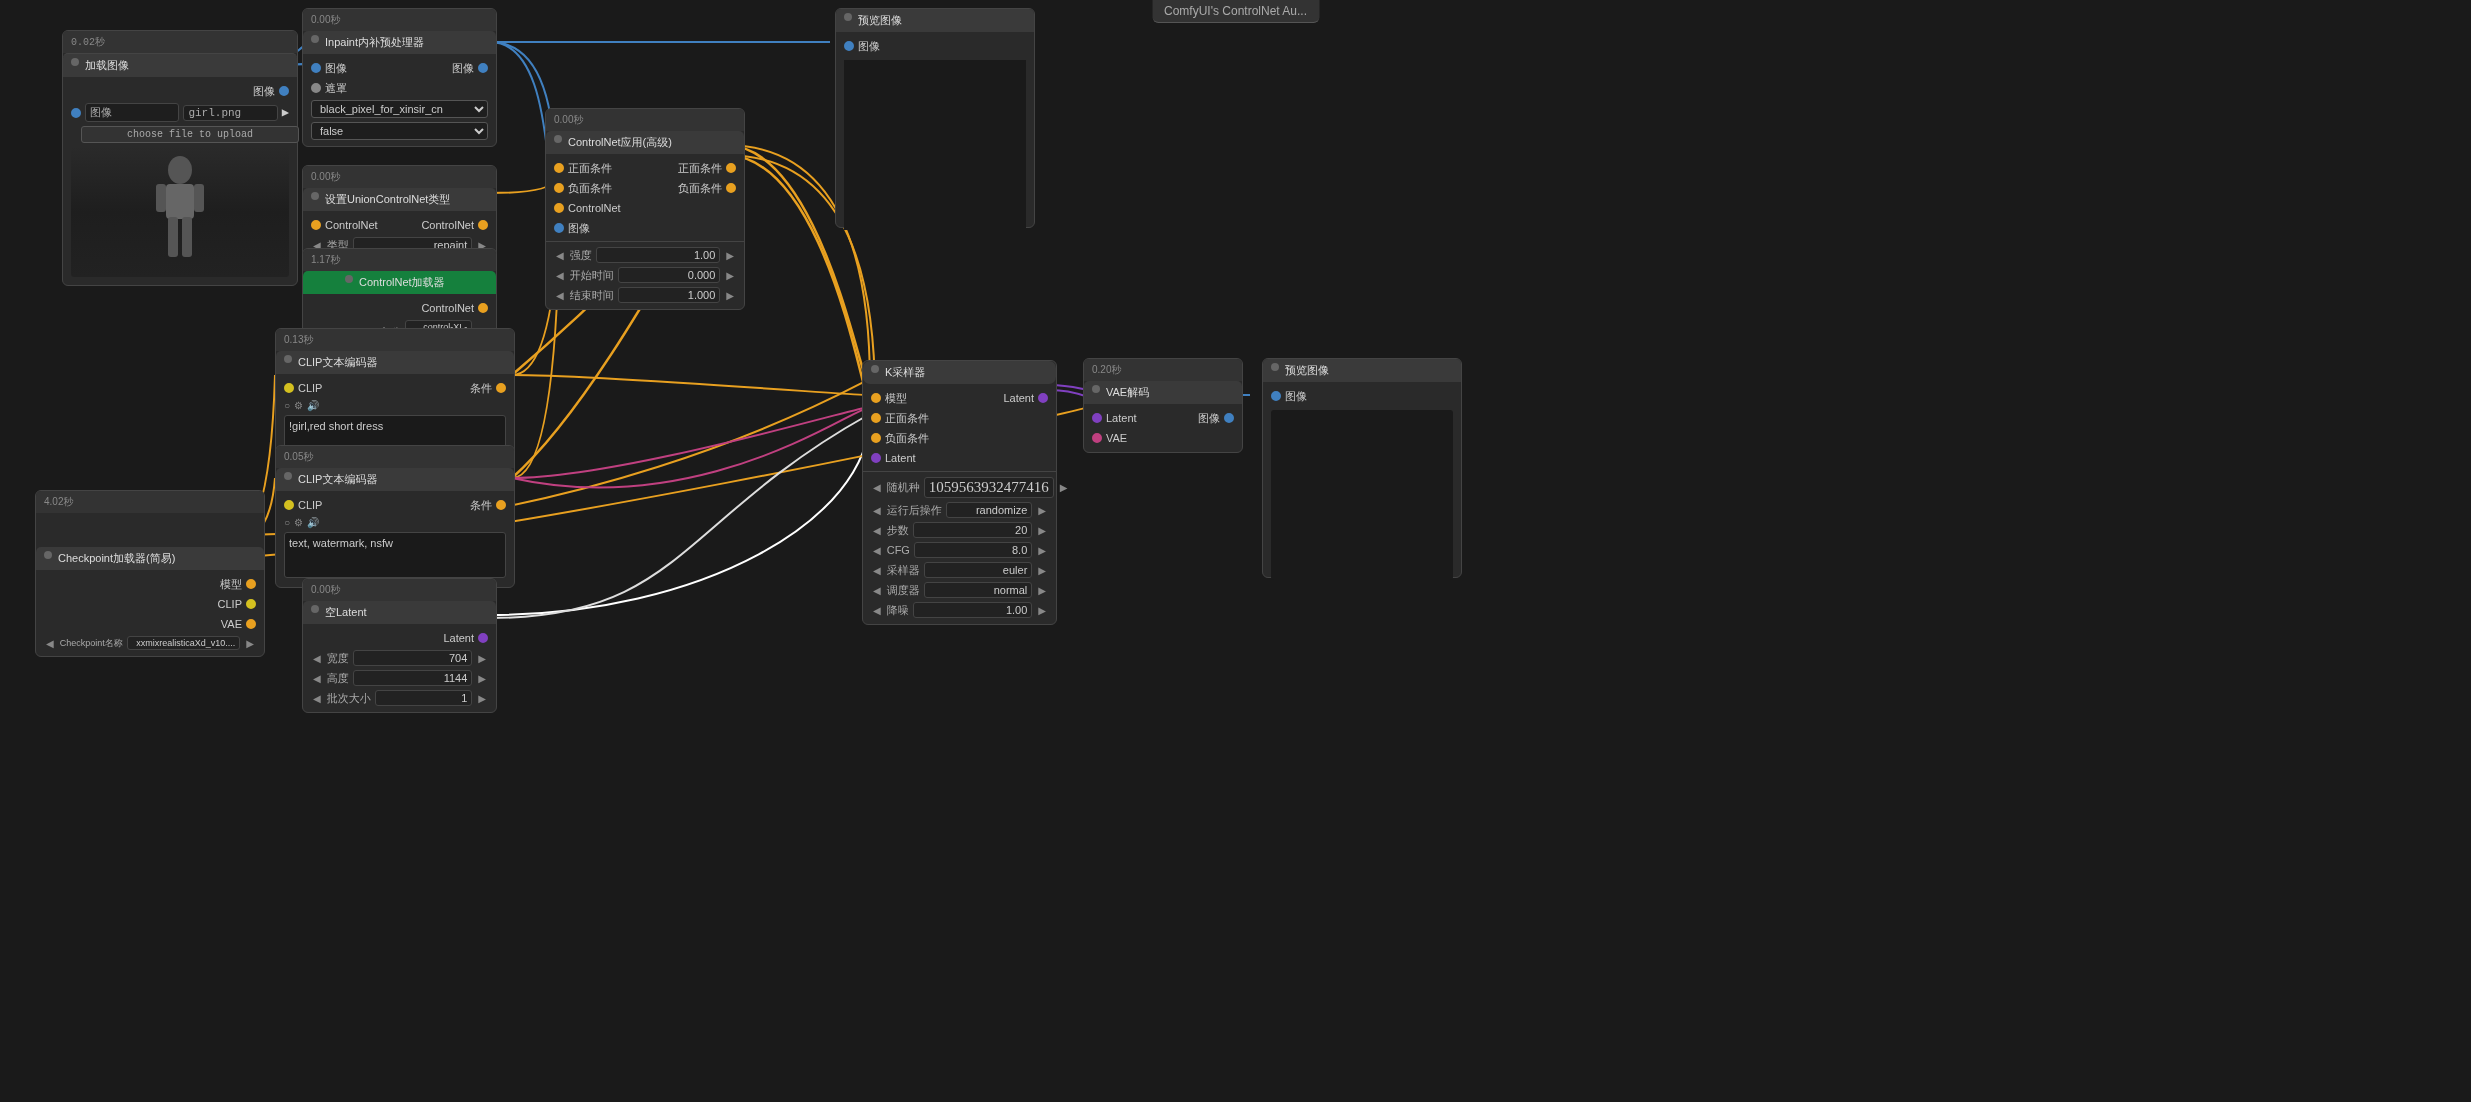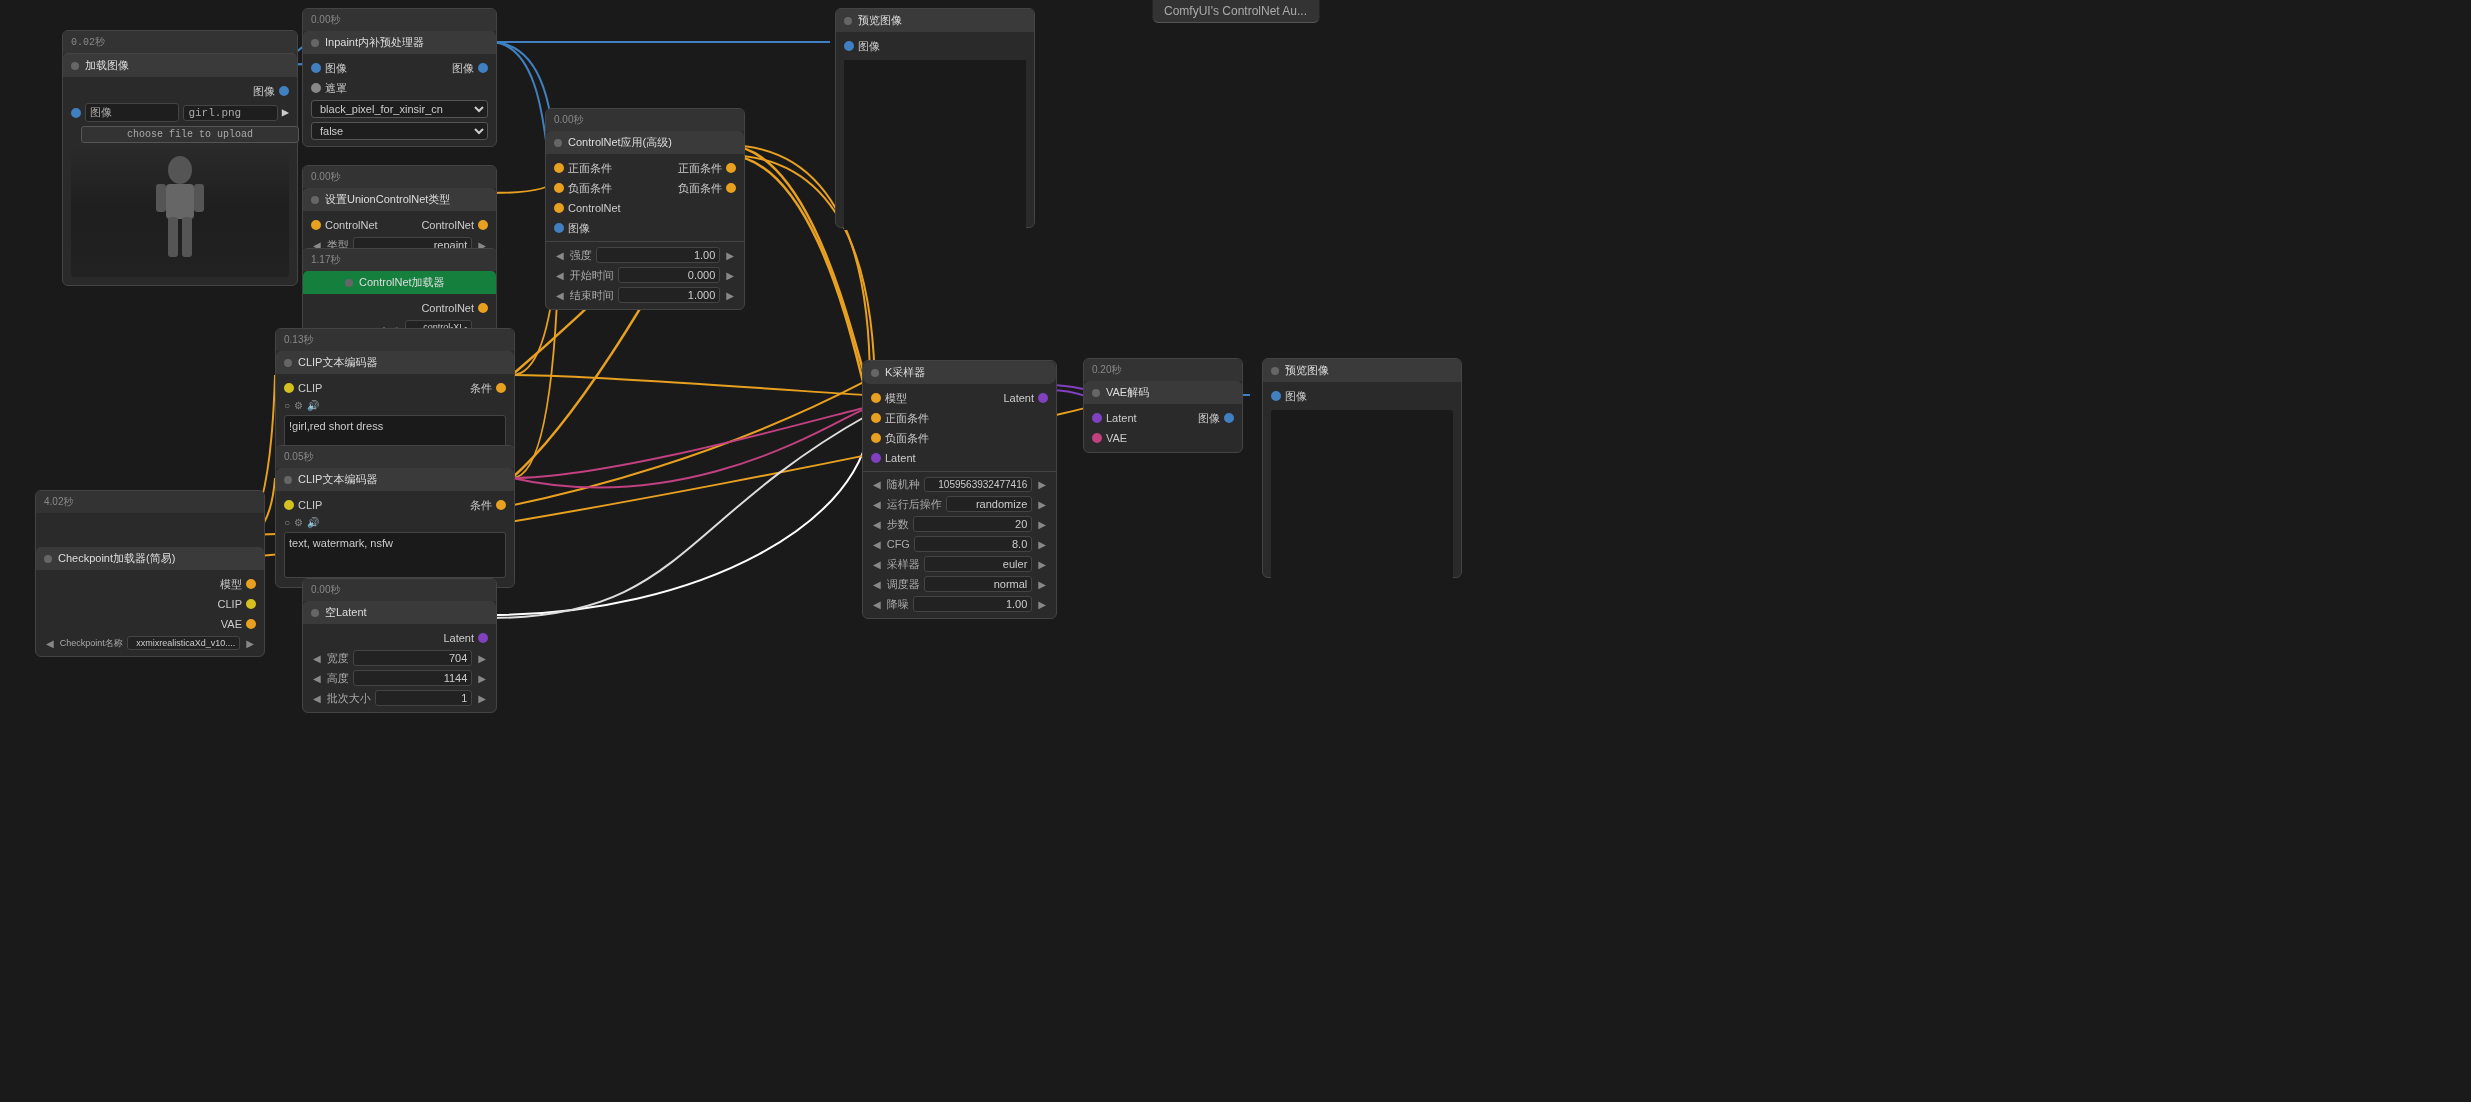--- a/index.html
+++ b/index.html
@@ -30,21 +30,21 @@
       min-width: 160px;
     }
 
     .node-header {
       background: #333;
       border-radius: 5px 5px 0 0;
       padding: 4px 8px;
       font-size: 11px;
       color: #bbb;
       display: flex;
-      align-items: center;
+      align-items: flex-start;
       gap: 6px;
     }
 
     .node-header .time-badge {
       color: #888;
       font-size: 10px;
     }
 
     .node-header .node-title {
       color: #ddd;
@@ -611,21 +611,21 @@
         <span>负面条件</span>
       </div>
       <div class="node-row">
         <div class="port purple"></div>
         <span>Latent</span>
       </div>
       <div class="section-divider"></div>
       <div class="field-row">
         <button class="btn-arrow">◀</button>
         <span class="field-label">随机种</span>
-        <span class="field-value" style="font-size:10px;">1059563932477416</span>
+        <span class="field-value" style="font-size:15px;font-family:Liberation Serif, serif;">1059563932477416</span>
         <button class="btn-arrow">▶</button>
       </div>
       <div class="field-row">
         <button class="btn-arrow">◀</button>
         <span class="field-label">运行后操作</span>
         <span class="field-value">randomize</span>
         <button class="btn-arrow">▶</button>
       </div>
       <div class="field-row">
         <button class="btn-arrow">◀</button>

